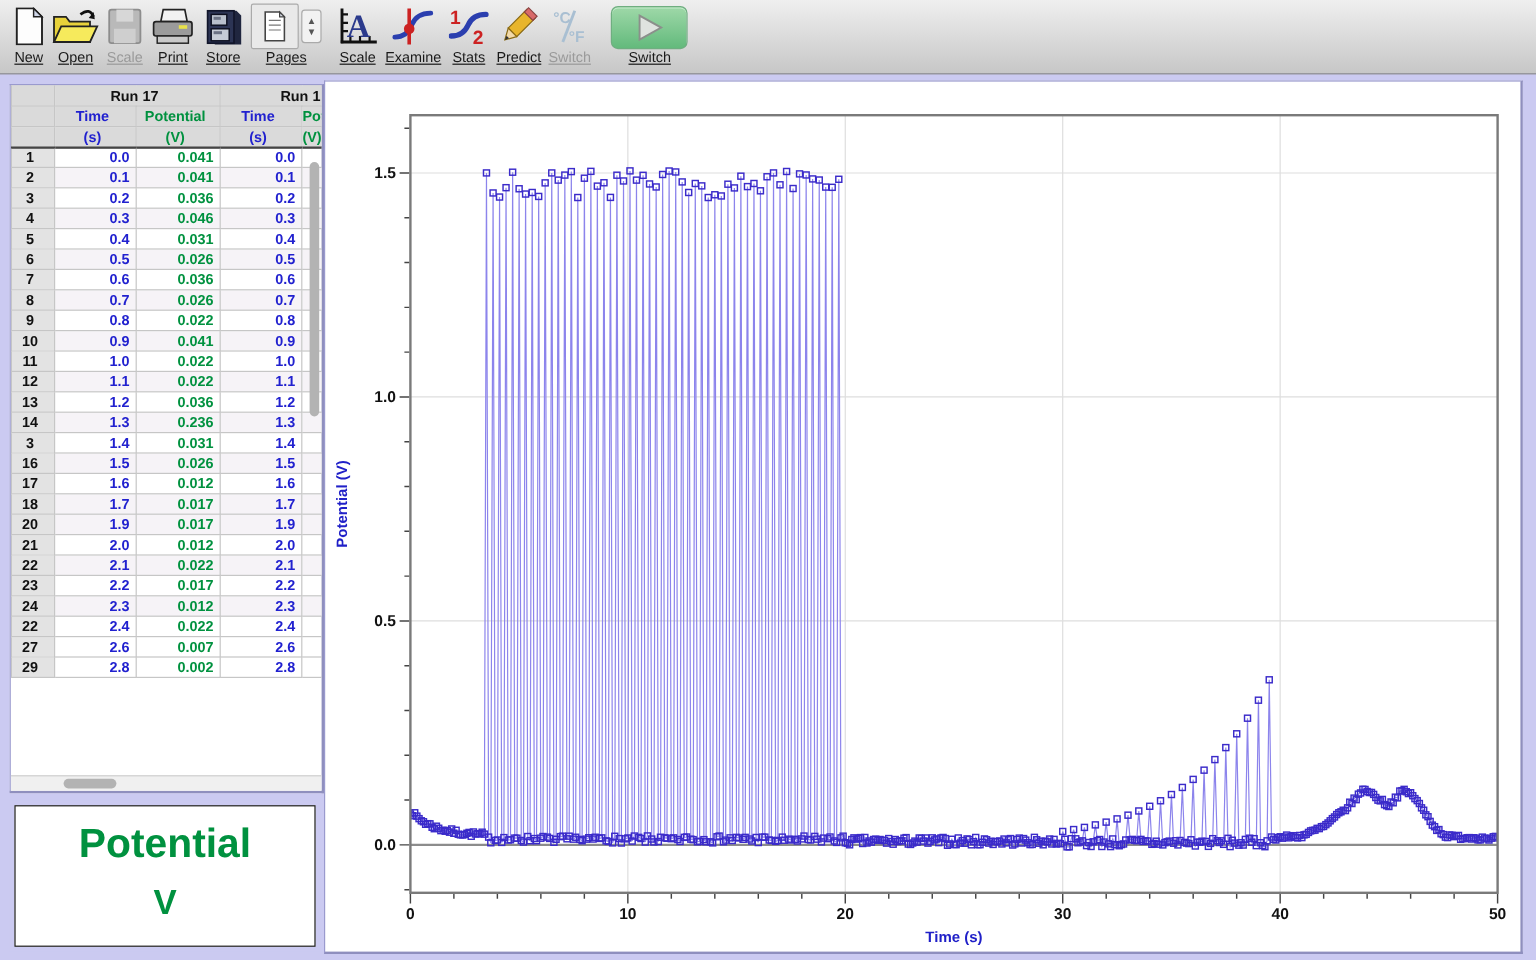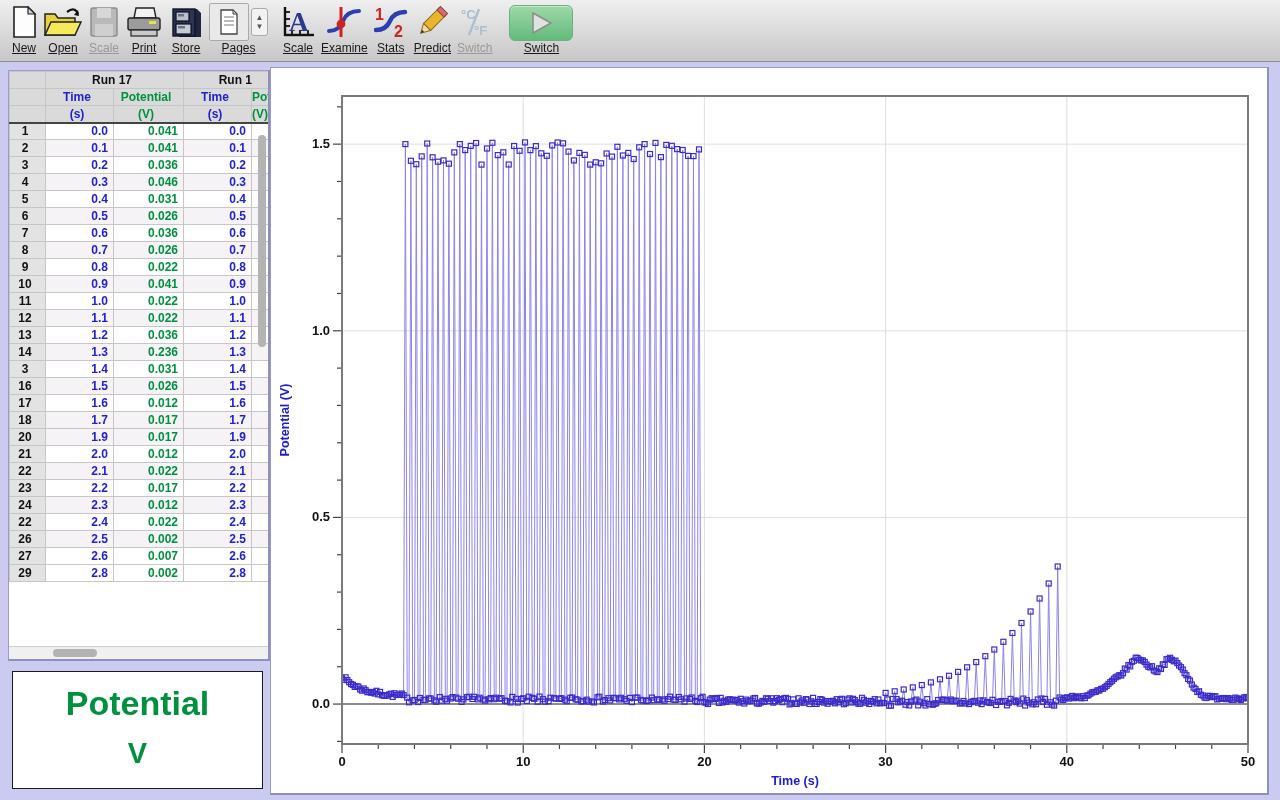--- a/index.html
+++ b/index.html
@@ -219,21 +219,21 @@
           <col style="width:36px">
           <col style="width:68px">
           <col style="width:70px">
           <col style="width:68px">
           <col style="width:17px">
         </colgroup>
       <thead>
         <tr>
           <td class="hdr"></td>
           <td class="hdr" colspan="2">Run 17</td>
-          <td class="hdr" colspan="2" style="text-align:right;padding-right:16px">Run 1</td>
+          <td class="hdr" colspan="2" style="text-align:right;padding-right:1px">Run 1</td>
         </tr>
         <tr>
           <td class="hdr"></td>
           <td class="hdr"><span class="blue">Time</span></td>
           <td class="hdr"><span class="green">Potential</span></td>
           <td class="hdr"><span class="blue">Time</span></td>
           <td class="hdr" style="text-align:left"><span class="green">Potential</span></td>
         </tr>
         <tr class="hdr-bottom">
           <td class="hdr"></td>
@@ -403,27 +403,20 @@
             <td class="tcol">2.3</td>
             <td class="pcol">0.012</td>
             <td class="tcol">2.3</td>
             <td class="partial"></td>
           </tr>
           <tr>
             <td class="rownum">22</td>
             <td class="tcol">2.4</td>
             <td class="pcol">0.022</td>
             <td class="tcol">2.4</td>
-            <td class="partial"></td>
-          </tr>
-          <tr class="alt">
-            <td class="rownum">26</td>
-            <td class="tcol">2.5</td>
-            <td class="pcol">0.002</td>
-            <td class="tcol">2.5</td>
             <td class="partial"></td>
           </tr>
           <tr>
             <td class="rownum">27</td>
             <td class="tcol">2.6</td>
             <td class="pcol">0.007</td>
             <td class="tcol">2.6</td>
             <td class="partial"></td>
           </tr>
           <tr>

